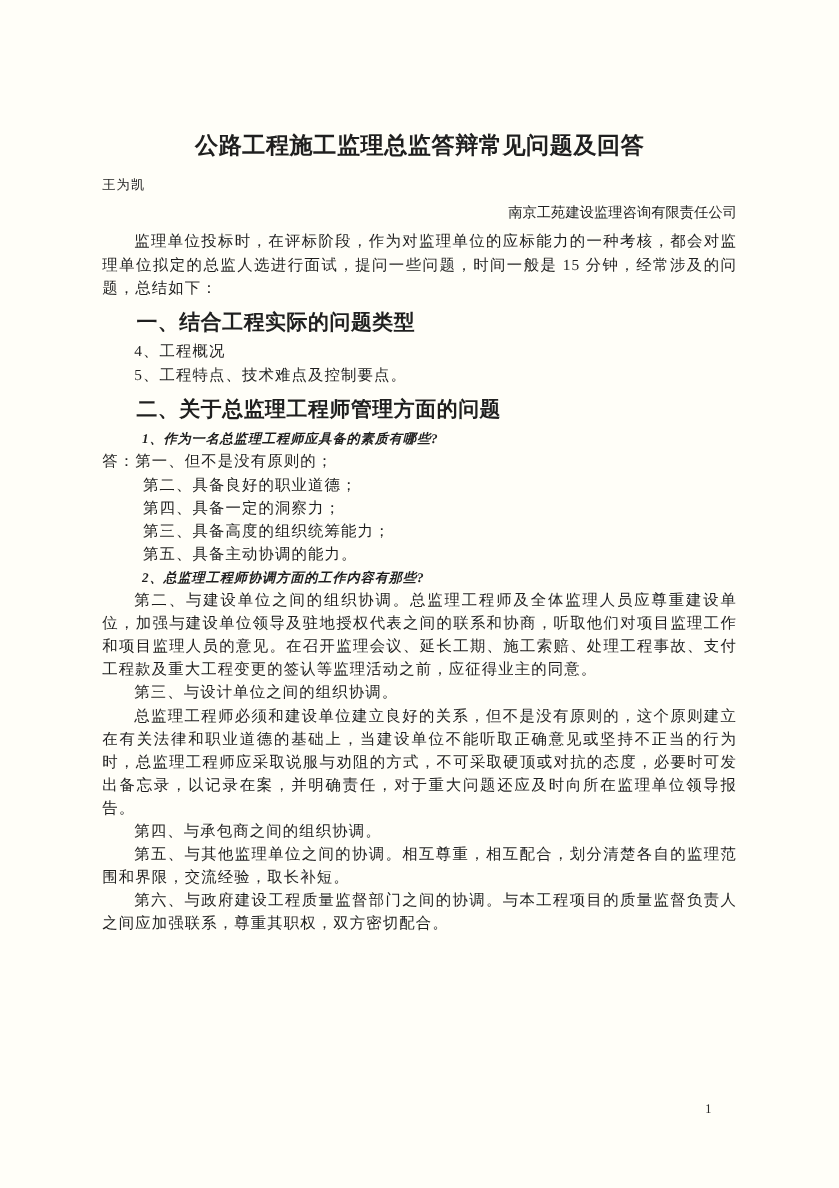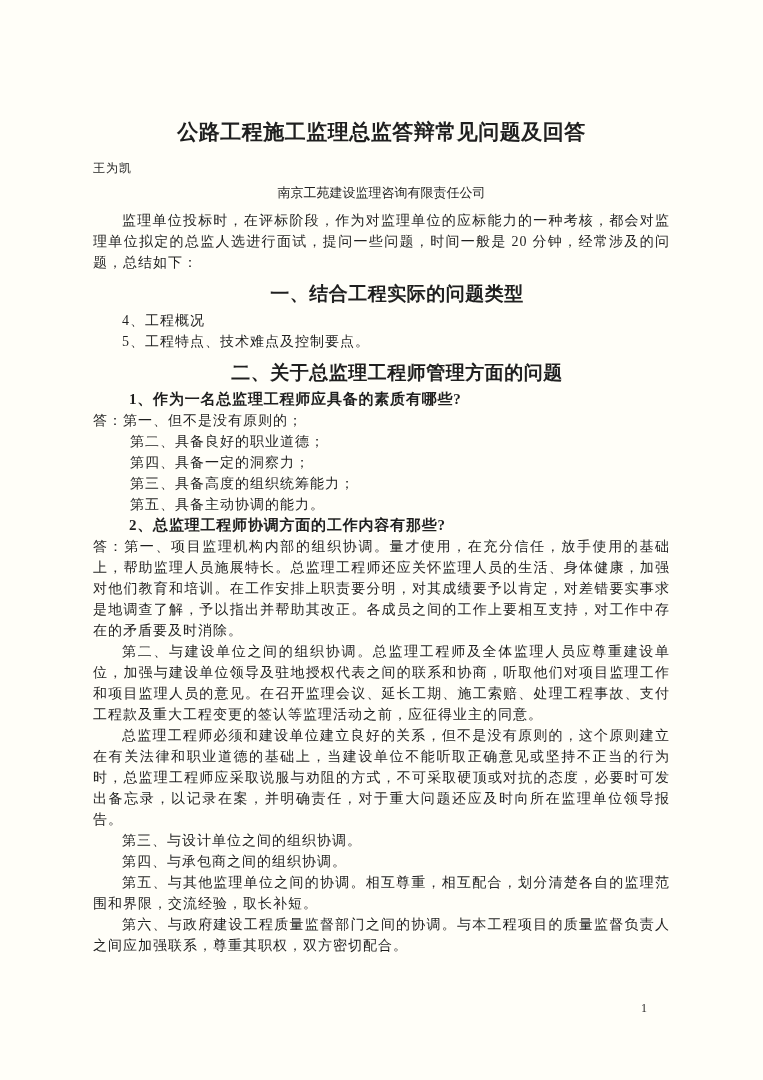--- a/index.html
+++ b/index.html
@@ -33,49 +33,49 @@
   .author {
     margin: 0 0 8px 0;
     font-size: 12px;
     text-align: left;
     line-height: 16px;
     letter-spacing: 1px;
   }
   .org {
     margin: 0 0 8px 0;
     font-size: 13px;
-    text-align: center;
+    text-align: right;
     line-height: 18px;
   }
   .body {
     font-size: 14px;
     line-height: 21px;
     letter-spacing: 1px;
     text-align: justify;
     margin: 0;
   }
   .indent {
     text-indent: 29px;
   }
   .sec-heading {
     margin: 8px 0 3px 0;
     padding-left: 31px;
     font-size: 19px;
     font-weight: bold;
     line-height: 26px;
     letter-spacing: 0.5px;
-    text-align: center;
   }
   .q-heading {
-    font-size: 15px;
+    font-size: 12px;
     font-weight: bold;
     line-height: 21px;
     letter-spacing: 0.8px;
     padding-left: 36px;
     margin: 0;
+    font-style: italic;
   }
   .list-item {
     padding-left: 29px;
   }
   .answer-cont {
     padding-left: 37px;
   }
   .page-number {
     position: absolute;
     left: 641px;
@@ -89,42 +89,41 @@
 <body>
 
 <div class="page">
 
   <h1 class="doc-title">公路工程施工监理总监答辩常见问题及回答</h1>
 
   <div class="author">王为凯</div>
 
   <div class="org">南京工苑建设监理咨询有限责任公司</div>
 
-  <p class="body indent">监理单位投标时，在评标阶段，作为对监理单位的应标能力的一种考核，都会对监理单位拟定的总监人选进行面试，提问一些问题，时间一般是 20 分钟，经常涉及的问题，总结如下：</p>
+  <p class="body indent">监理单位投标时，在评标阶段，作为对监理单位的应标能力的一种考核，都会对监理单位拟定的总监人选进行面试，提问一些问题，时间一般是 15 分钟，经常涉及的问题，总结如下：</p>
 
   <h2 class="sec-heading">一、结合工程实际的问题类型</h2>
 
   <div class="body list-item">4、工程概况</div>
   <div class="body list-item">5、工程特点、技术难点及控制要点。</div>
 
   <h2 class="sec-heading">二、关于总监理工程师管理方面的问题</h2>
 
   <div class="q-heading">1、作为一名总监理工程师应具备的素质有哪些?</div>
 
   <div class="body"><span>答：</span><span>第一、但不是没有原则的；</span></div>
   <div class="body answer-cont">第二、具备良好的职业道德；</div>
   <div class="body answer-cont">第四、具备一定的洞察力；</div>
   <div class="body answer-cont">第三、具备高度的组织统筹能力；</div>
   <div class="body answer-cont">第五、具备主动协调的能力。</div>
 
   <div class="q-heading">2、总监理工程师协调方面的工作内容有那些?</div>
 
-  <p class="body">答：第一、项目监理机构内部的组织协调。量才使用，在充分信任，放手使用的基础上，帮助监理人员施展特长。总监理工程师还应关怀监理人员的生活、身体健康，加强对他们教育和培训。在工作安排上职责要分明，对其成绩要予以肯定，对差错要实事求是地调查了解，予以指出并帮助其改正。各成员之间的工作上要相互支持，对工作中存在的矛盾要及时消除。</p>
   <p class="body indent">第二、与建设单位之间的组织协调。总监理工程师及全体监理人员应尊重建设单位，加强与建设单位领导及驻地授权代表之间的联系和协商，听取他们对项目监理工作和项目监理人员的意见。在召开监理会议、延长工期、施工索赔、处理工程事故、支付工程款及重大工程变更的签认等监理活动之前，应征得业主的同意。</p>
+  <p class="body indent">第三、与设计单位之间的组织协调。</p>
   <p class="body indent">总监理工程师必须和建设单位建立良好的关系，但不是没有原则的，这个原则建立在有关法律和职业道德的基础上，当建设单位不能听取正确意见或坚持不正当的行为时，总监理工程师应采取说服与劝阻的方式，不可采取硬顶或对抗的态度，必要时可发出备忘录，以记录在案，并明确责任，对于重大问题还应及时向所在监理单位领导报告。</p>
-  <p class="body indent">第三、与设计单位之间的组织协调。</p>
   <p class="body indent">第四、与承包商之间的组织协调。</p>
   <p class="body indent">第五、与其他监理单位之间的协调。相互尊重，相互配合，划分清楚各自的监理范围和界限，交流经验，取长补短。</p>
   <p class="body indent">第六、与政府建设工程质量监督部门之间的协调。与本工程项目的质量监督负责人之间应加强联系，尊重其职权，双方密切配合。</p>
 
   <div class="page-number">1</div>
 
 </div>
 
 </body></html>

